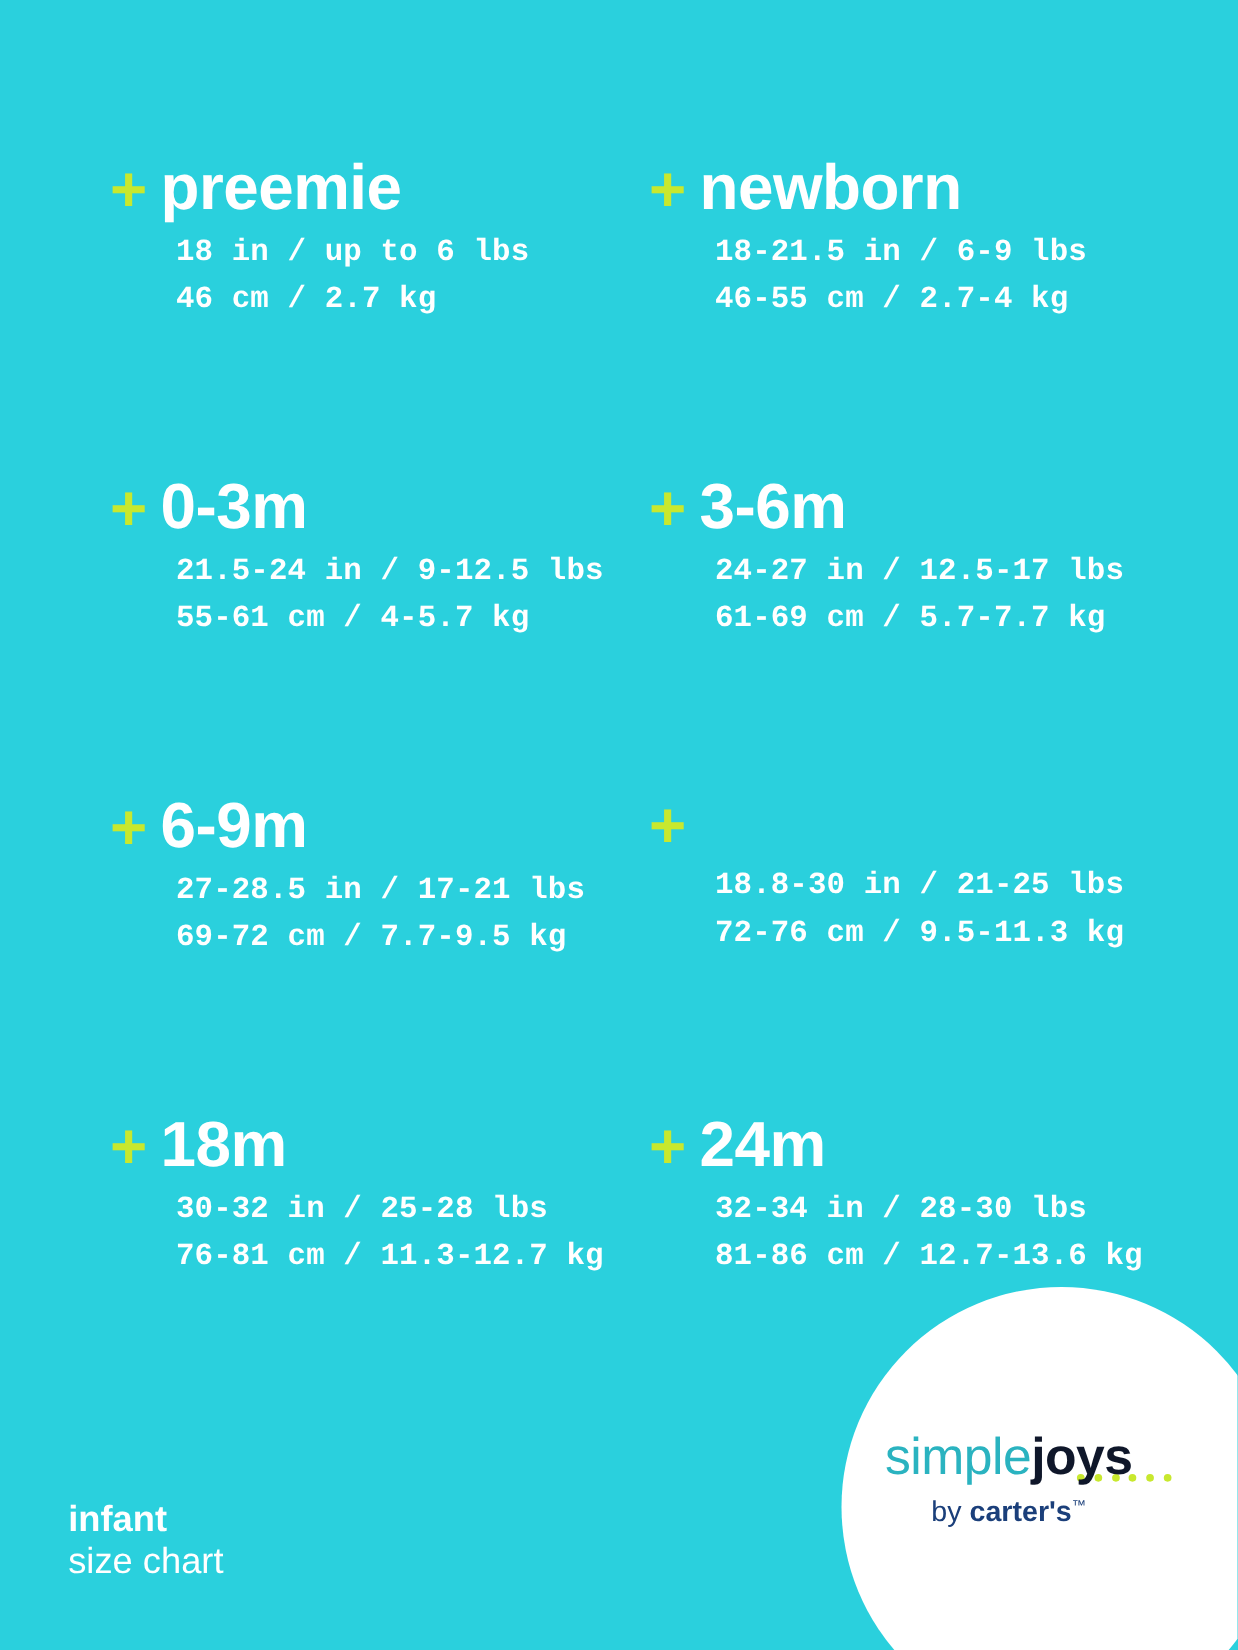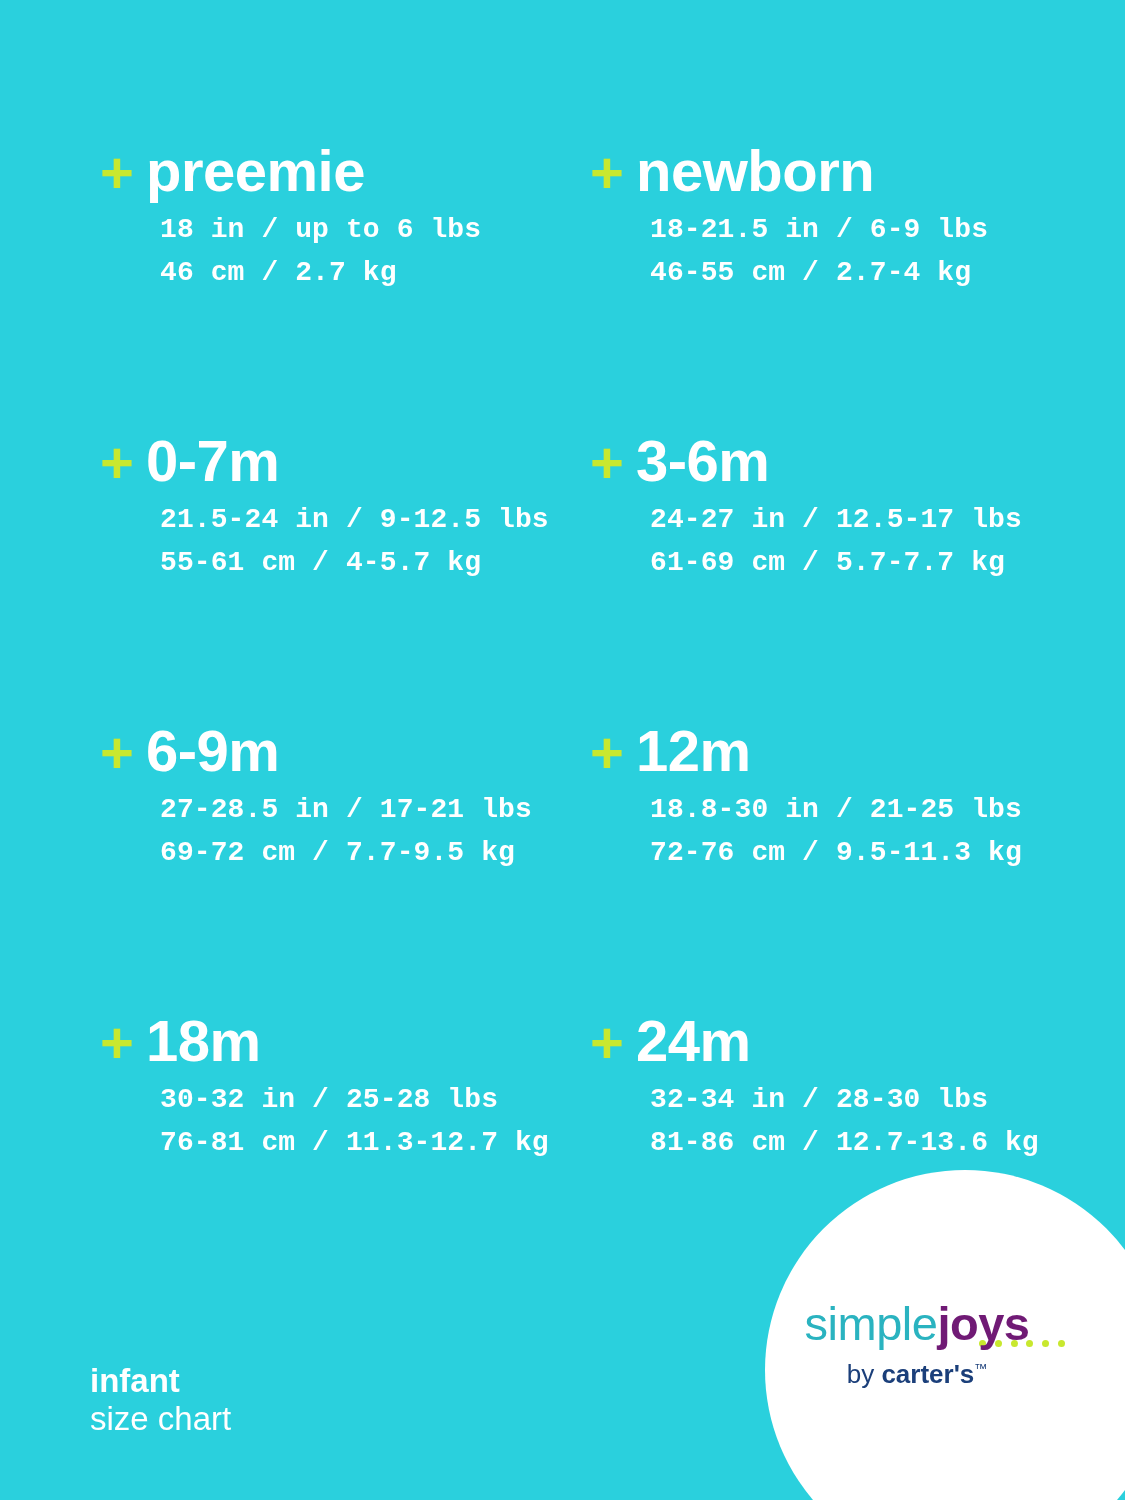--- a/index.html
+++ b/index.html
@@ -66,21 +66,20 @@
     margin-left: 60px;
     letter-spacing: 0.1px;
     font-family: Liberation Mono, monospace;
   }
   
   .footer-label {
     position: absolute;
     left: 62px;
     bottom: 62px;
     color: #ffffff;
-    margin-left: 28px;
   }
   .footer-label .l1 {
     font-size: 33px;
     font-weight: bold;
     line-height: 38px;
     display: block;
   }
   .footer-label .l2 {
     font-size: 33px;
     font-weight: normal;
@@ -108,21 +107,21 @@
     font-size: 47px;
     line-height: 50px;
     letter-spacing: -0.5px;
     white-space: nowrap;
   }
   .logo-simple {
     color: #2ab3c0;
     font-weight: normal;
   }
   .logo-joys {
-    color: #701a75;
+    color: #0f172a;
     font-weight: bold;
   }
   .logo-sub {
     margin-top: 6px;
     font-size: 26px;
     line-height: 28px;
     white-space: nowrap;
   }
   .logo-by {
     color: #1b3f7a;
@@ -176,21 +175,21 @@
         <span class="plus-icon">+</span>
         <span class="size-label">newborn</span>
       </div>
       <div class="size-line">18-21.5 in / 6-9 lbs</div>
       <div class="size-line">46-55 cm / 2.7-4 kg</div>
     </div>
 
     <div class="size-card">
       <div class="size-head">
         <span class="plus-icon">+</span>
-        <span class="size-label">0-7m</span>
+        <span class="size-label">0-3m</span>
       </div>
       <div class="size-line">21.5-24 in / 9-12.5 lbs</div>
       <div class="size-line">55-61 cm / 4-5.7 kg</div>
     </div>
 
     <div class="size-card">
       <div class="size-head">
         <span class="plus-icon">+</span>
         <span class="size-label">3-6m</span>
       </div>
@@ -203,21 +202,20 @@
         <span class="plus-icon">+</span>
         <span class="size-label">6-9m</span>
       </div>
       <div class="size-line">27-28.5 in / 17-21 lbs</div>
       <div class="size-line">69-72 cm / 7.7-9.5 kg</div>
     </div>
 
     <div class="size-card">
       <div class="size-head">
         <span class="plus-icon">+</span>
-        <span class="size-label">12m</span>
       </div>
       <div class="size-line">18.8-30 in / 21-25 lbs</div>
       <div class="size-line">72-76 cm / 9.5-11.3 kg</div>
     </div>
 
     <div class="size-card">
       <div class="size-head">
         <span class="plus-icon">+</span>
         <span class="size-label">18m</span>
       </div>

